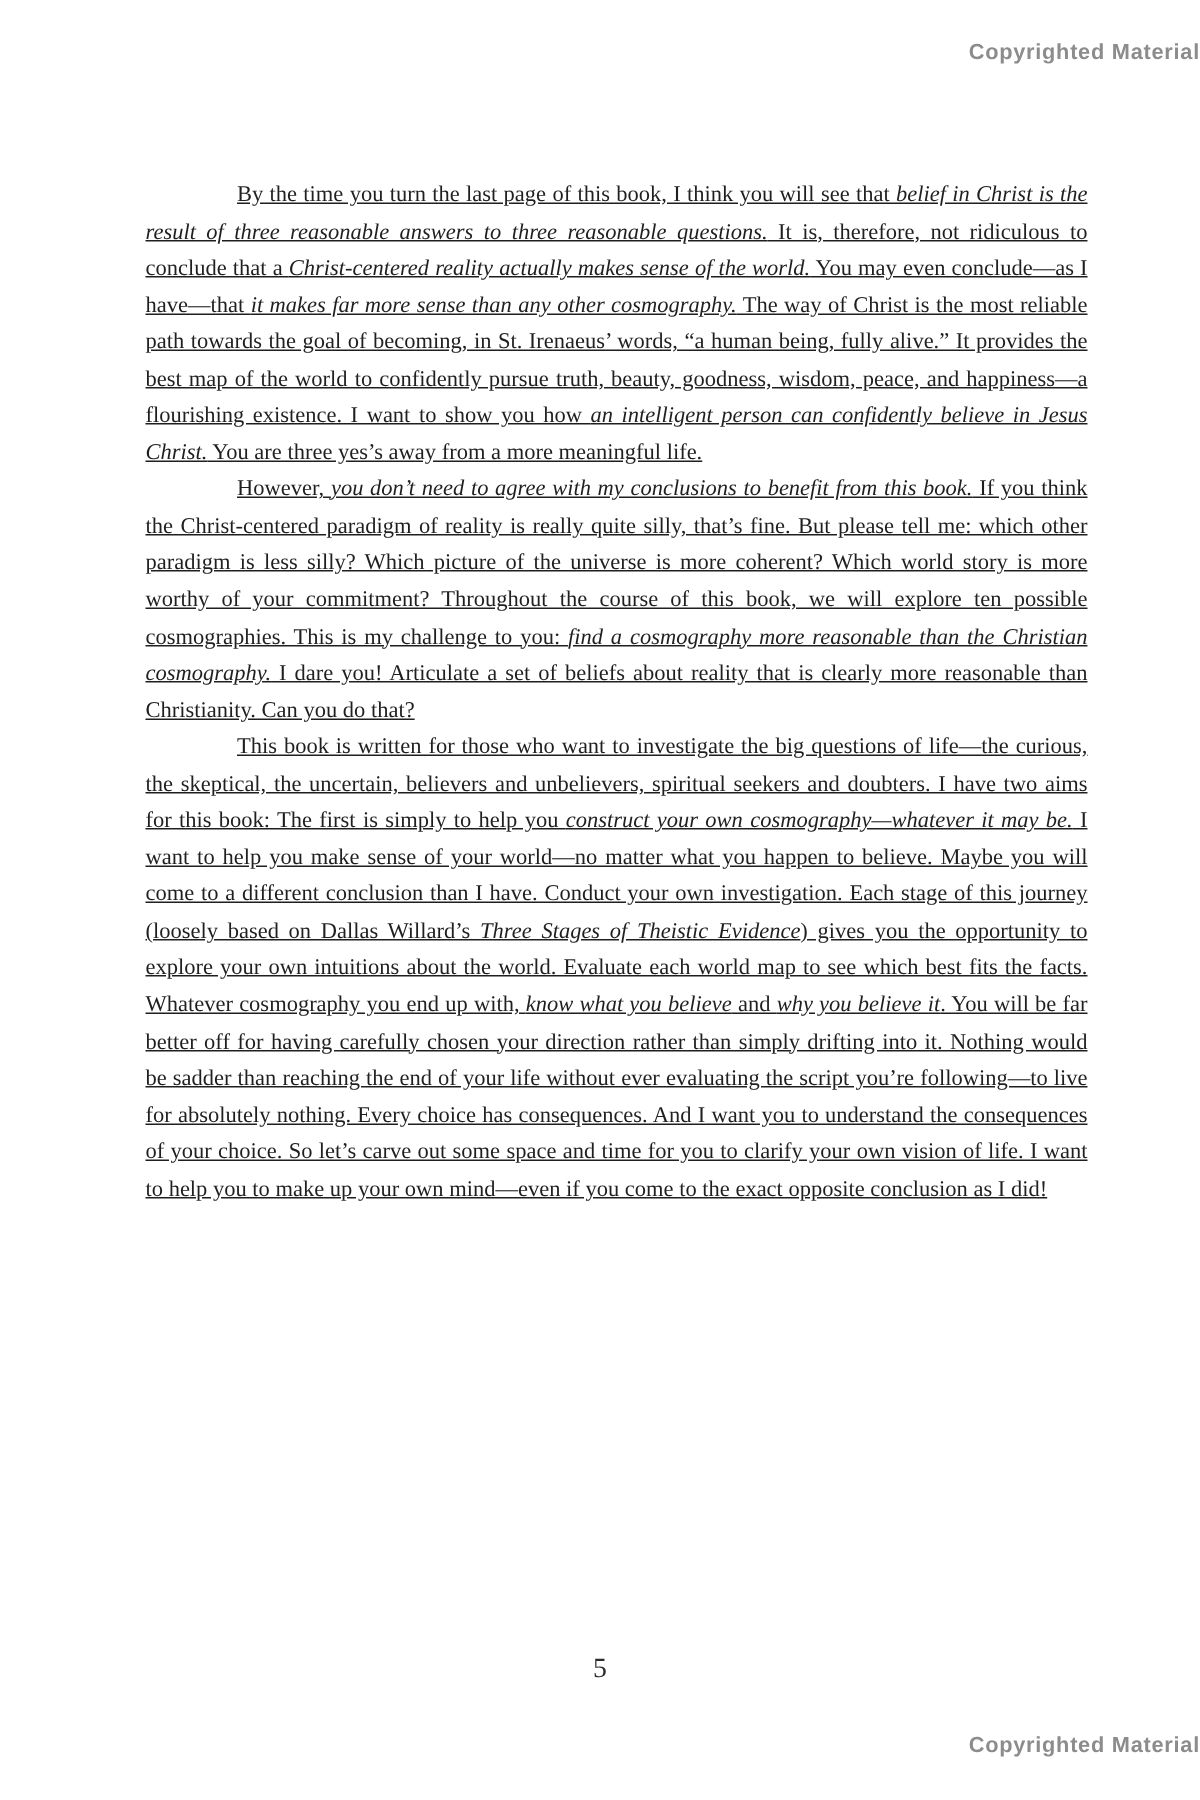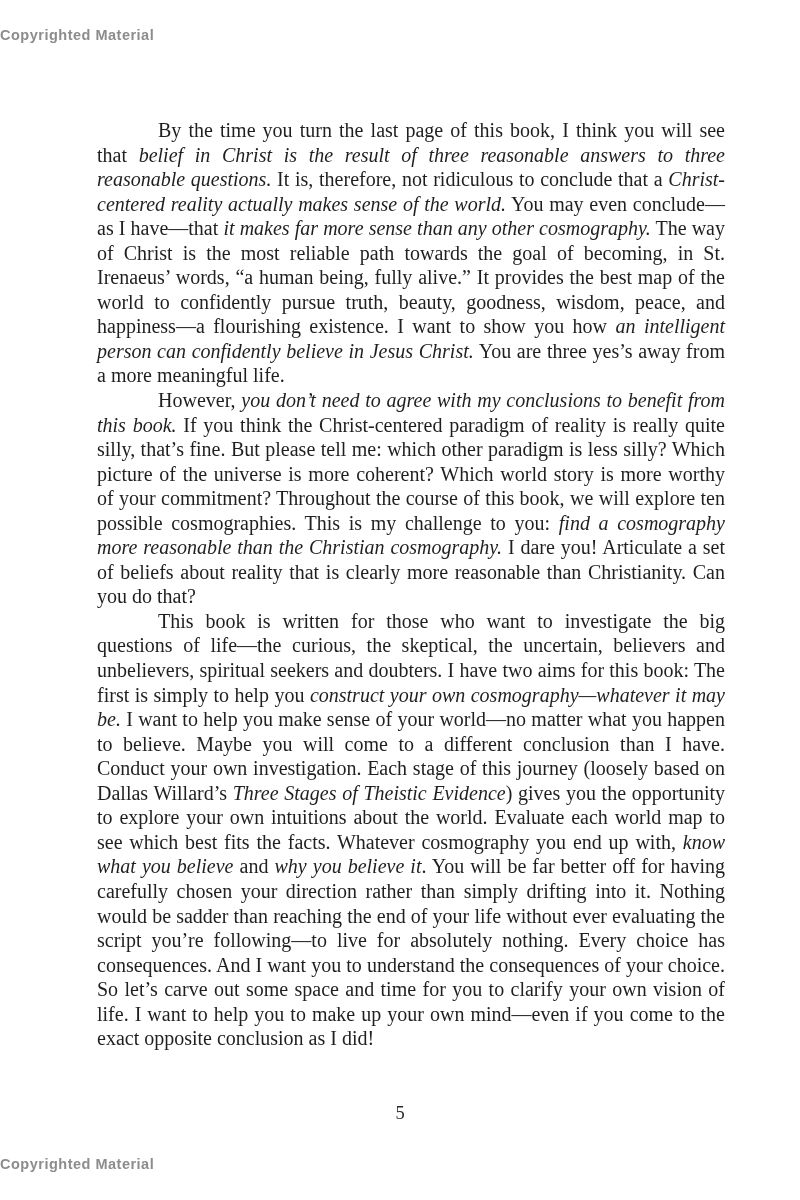--- a/index.html
+++ b/index.html
@@ -12,39 +12,40 @@
     width: 800px;
     height: 1200px;
     background: #ffffff;
     overflow: hidden;
     font-family: "Liberation Serif", serif;
   }
   .notice {
     position: absolute;
     left: 0;
     width: 100%;
-    text-align: left;
+    text-align: right;
     font-family: "Liberation Sans", sans-serif;
     font-weight: bold;
     font-size: 14.5px;
     letter-spacing: 0.5px;
     color: #8c8c8c;
   }
   .notice-top { top: 27px; }
   .notice-bottom { top: 1156px; }
   .body-text {
     position: absolute;
     left: 97px;
     top: 118px;
     width: 628px;
-    font-size: 20px;
+    font-size: 15px;
     line-height: 24.55px;
     color: #1f1f1f;
     text-align: justify;
     text-justify: inter-word;
+    text-decoration: underline;
   }
   .body-text p {
     margin: 0;
     padding: 0;
     text-indent: 61px;
   }
   .body-text em {
     font-style: italic;
   }
   .page-number {

